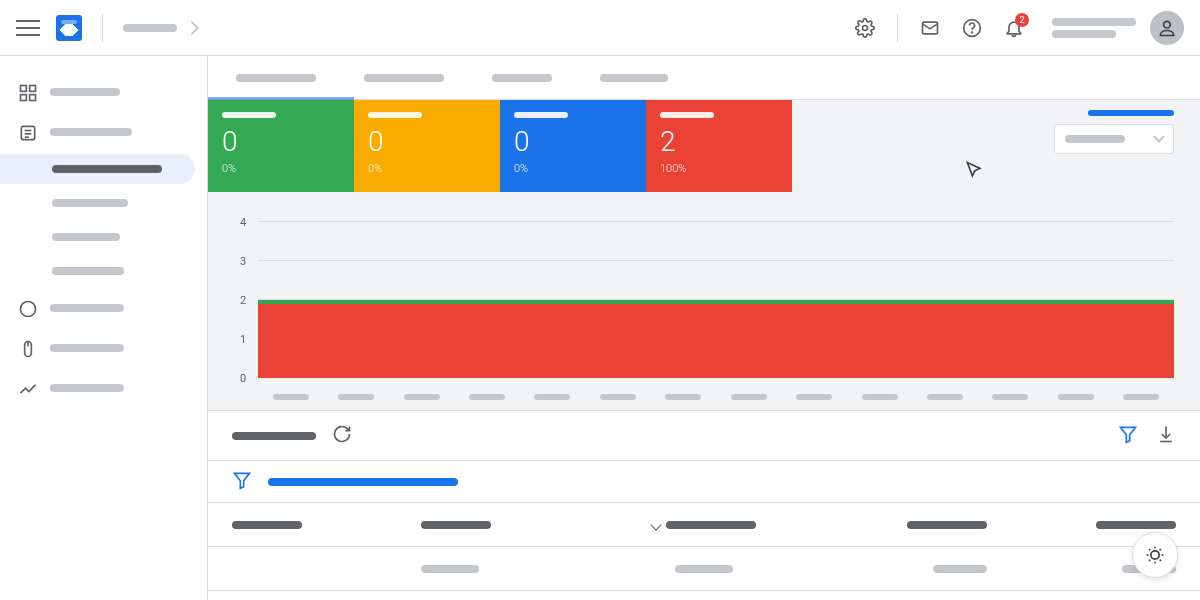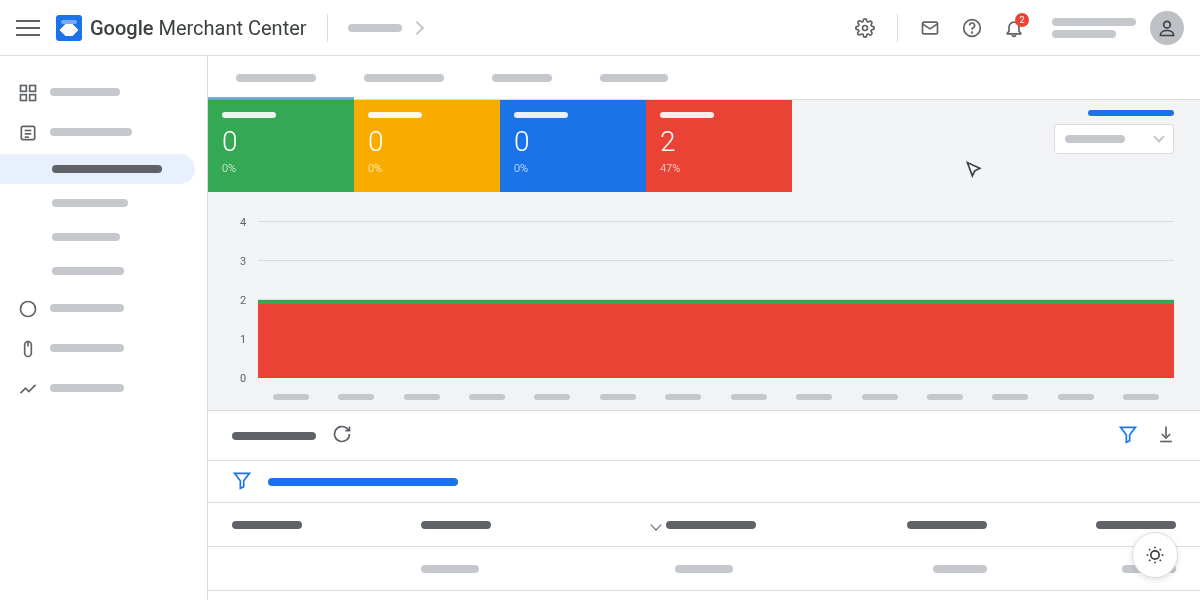--- a/index.html
+++ b/index.html
@@ -91,23 +91,20 @@
 <div class="header">
   <div class="hamburger">
     <span></span>
       <span></span>
       <span></span>
   </div>
   <div class="logo-block">
     <div class="logo-icon">
         <span class="logo-tag"></span>
       </div>
-    <div class="logo-text">
-      <span class="logo-google">Google</span><span> Merchant Center</span>
-    </div>
   </div>
   <div class="vdiv"></div>
   <div class="breadcrumb">
     <div class="skel" style="width:54px"></div>
     <span class="chev-right"></span>
   </div>
   <div class="header-right">
     <div class="icon-btn">
       <svg viewBox="0 0 24 24">
           <circle cx="12" cy="12" r="3"></circle>
@@ -230,21 +227,21 @@
           <div class="pct">0%</div>
         </div>
         <div class="card card-blue">
           <div class="label-bar"></div>
           <div class="val">0</div>
           <div class="pct">0%</div>
         </div>
         <div class="card card-red">
           <div class="label-bar"></div>
           <div class="val">2</div>
-          <div class="pct">47%</div>
+          <div class="pct">100%</div>
         </div>
       </div>
 
       <div class="dropdown-wrap">
         <div class="blue-link"></div>
         <div class="dd">
           <div class="skel" style="width:60px"></div>
           <span class="chev-down"></span>
         </div>
       </div>

